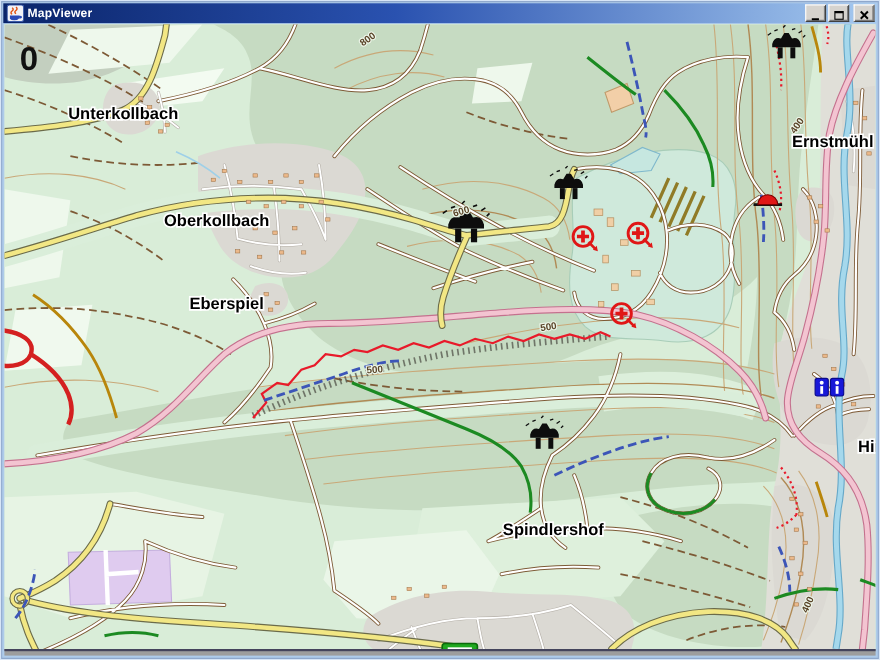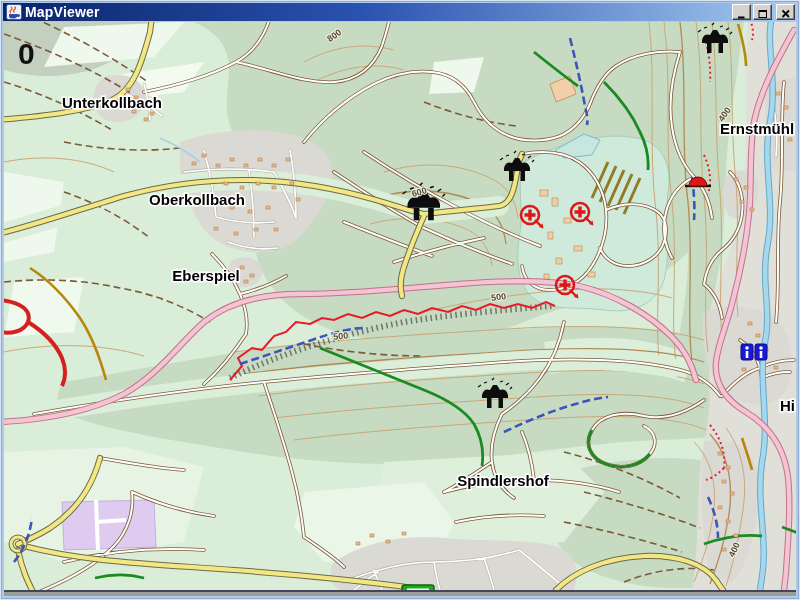--- a/index.html
+++ b/index.html
@@ -9,21 +9,21 @@
     box-shadow:inset 0 0 0 1px #d7e5f7, inset 0 0 0 2px #8fa8cc;
     font-family:"Liberation Sans",sans-serif;
     overflow:hidden;
   }
   .titlebar{
     position:absolute;left:3px;top:3px;width:794px;height:18px;
     background:linear-gradient(90deg,var(--titlebar-start,#0a246a) 0%,#2a52b0 45%,var(--titlebar-end,#a6caf0) 100%);
     display:flex;align-items:center;padding:0 2px;box-sizing:border-box;
   }
   .titlebar .appicon{width:16px;height:16px;margin:0 3px 0 1px;flex:0 0 auto;}
-  .titlebar .title{color:#fff;font-weight:bold;font-size:14px;letter-spacing:.2px;flex:1 1 auto;}
+  .titlebar .title{color:#fff;font-weight:bold;font-size:11px;letter-spacing:.2px;flex:1 1 auto;}
   .winbtn{
     width:17px;height:14px;margin-left:2px;background:#d6d3ce;
     border-top:1px solid #fff;border-left:1px solid #fff;
     border-right:1px solid #404040;border-bottom:1px solid #404040;
     box-shadow:inset -1px -1px 0 #808080;
     display:flex;align-items:flex-end;justify-content:center;flex:0 0 auto;
   }
   .winbtn.close{margin-left:4px;}
   .winbtn svg{display:block;}
   .mapwrap{position:absolute;left:4px;top:22px;width:792px;height:568px;overflow:hidden;background:#d9edd8;}

